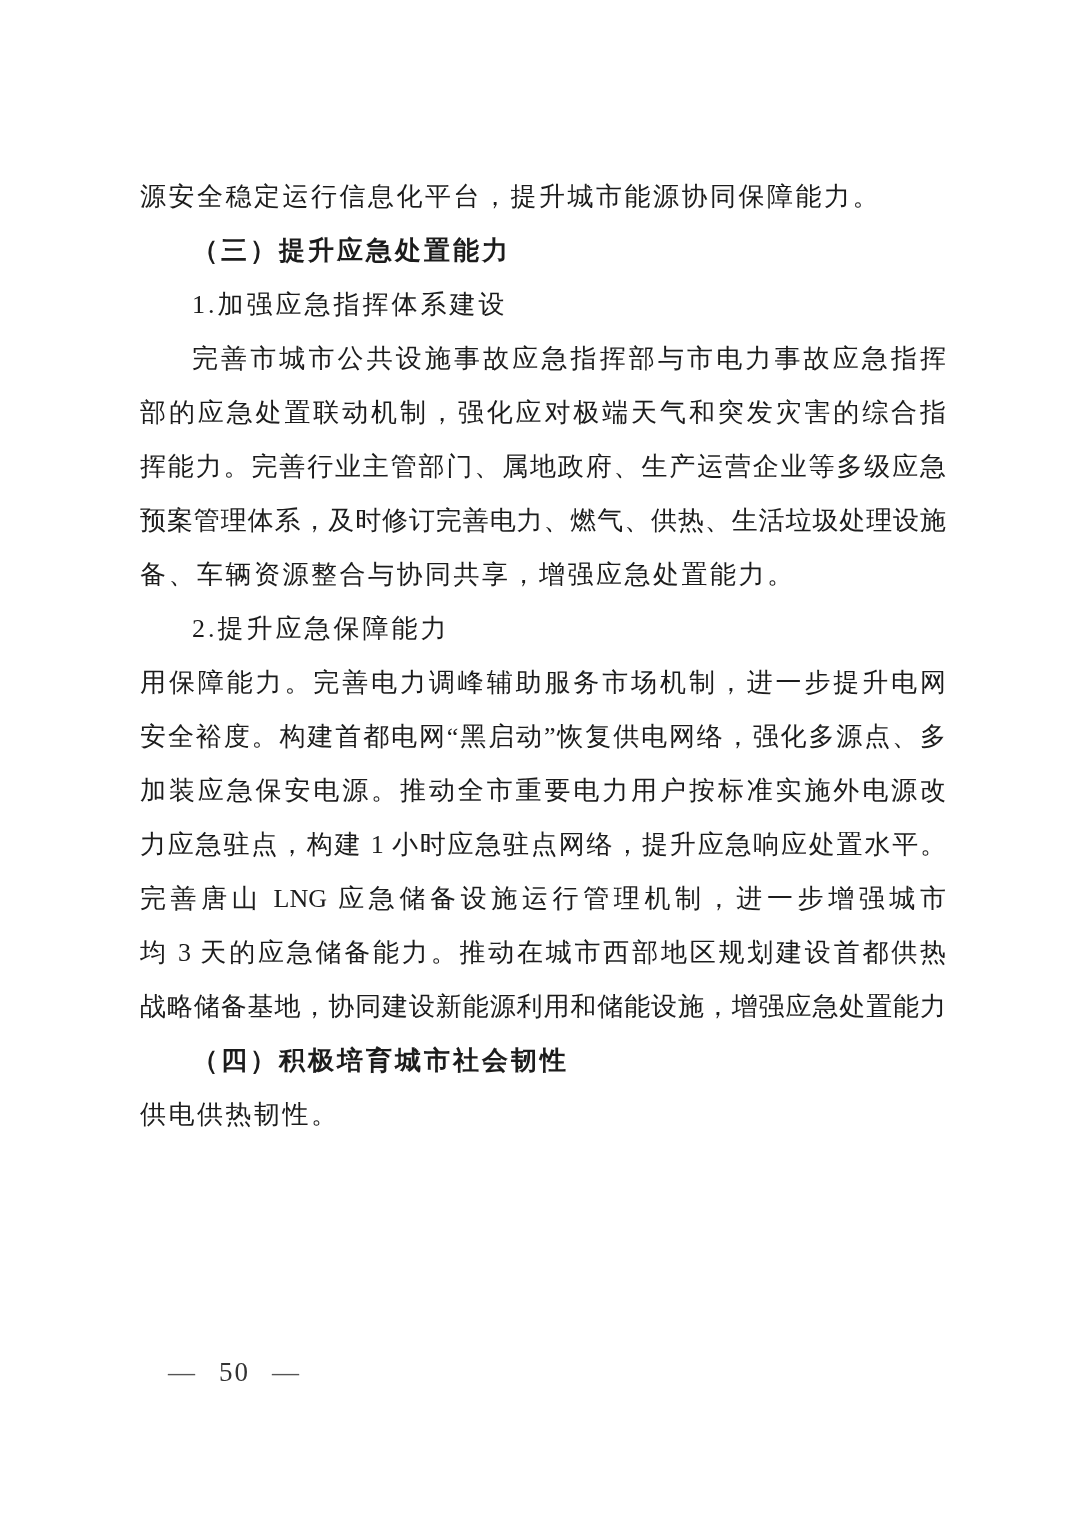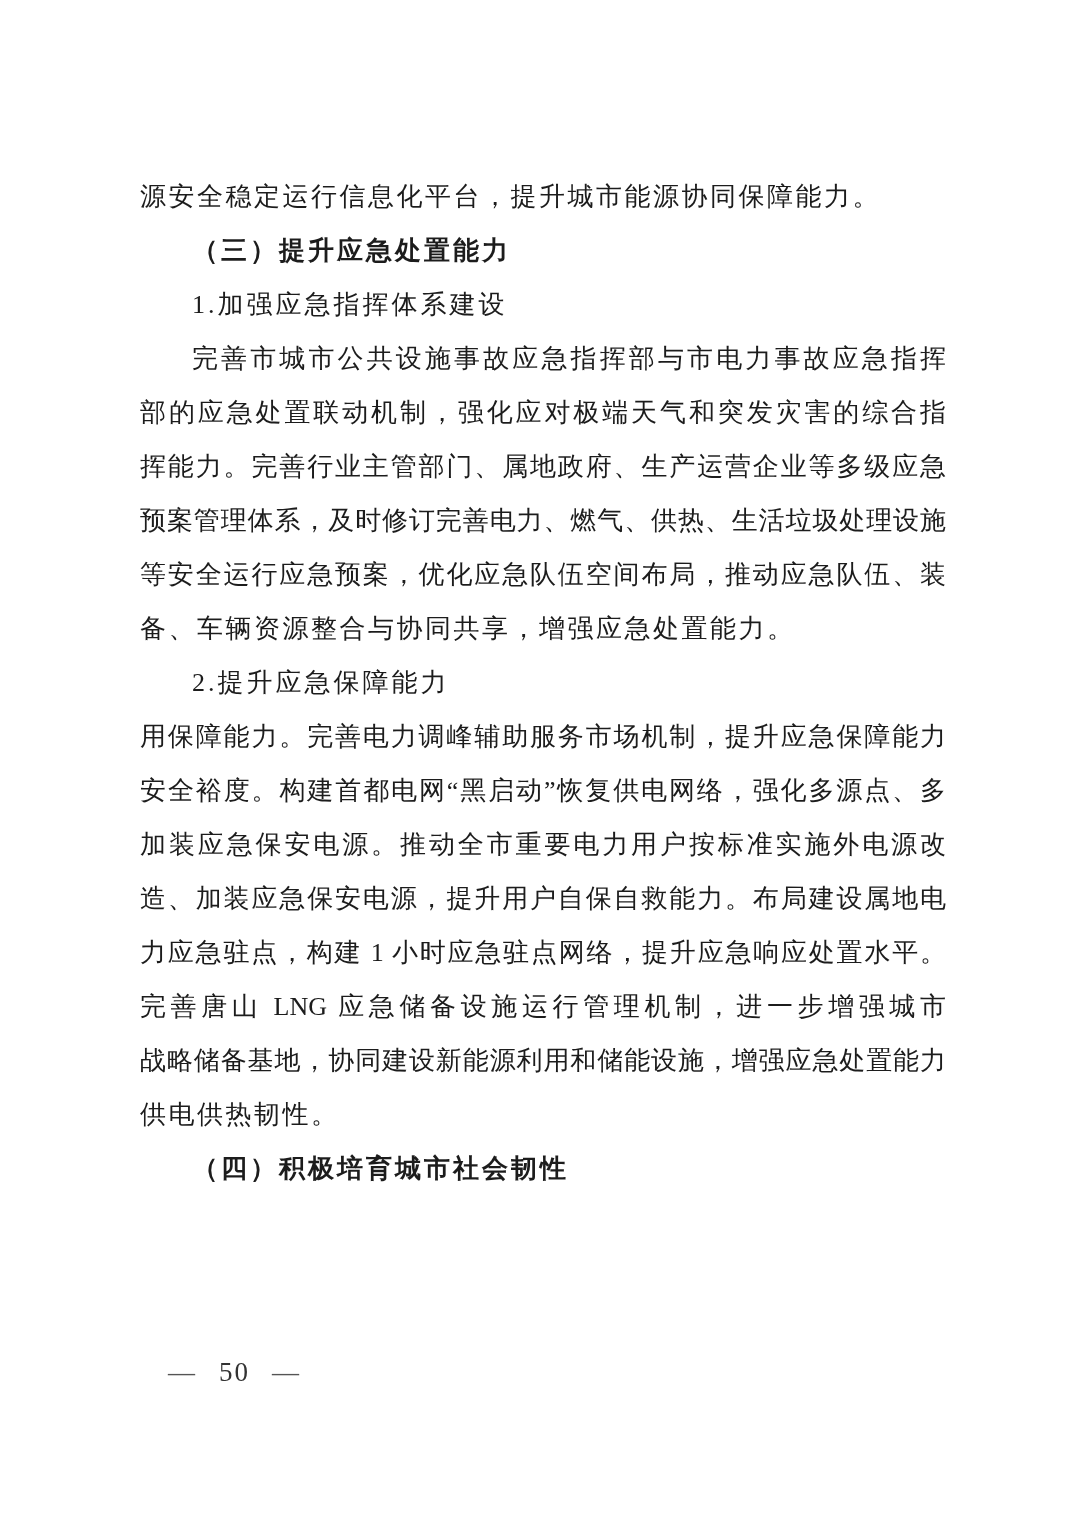--- a/index.html
+++ b/index.html
@@ -71,30 +71,29 @@
 
 <div class="page">
   <div class="content">
     <div class="line l-end">源安全稳定运行信息化平台，提升城市能源协同保障能力。</div>
     <div class="line l-heading l-indent l-end">（三）提升应急处置能力</div>
     <div class="line l-sub l-indent l-end">1.加强应急指挥体系建设</div>
     <div class="line l-indent">完善市城市公共设施事故应急指挥部与市电力事故应急指挥</div>
     <div class="line">部的应急处置联动机制，强化应对极端天气和突发灾害的综合指</div>
     <div class="line">挥能力。完善行业主管部门、属地政府、生产运营企业等多级应急</div>
     <div class="line">预案管理体系，及时修订完善电力、燃气、供热、生活垃圾处理设施</div>
-    <div class="line">等安全运行应急预案，优化应急队伍空间布局，推动应急队伍、装</div>
     <div class="line l-end">备、车辆资源整合与协同共享，增强应急处置能力。</div>
     <div class="line l-sub l-indent l-end">2.提升应急保障能力</div>
-    <div class="line">用保障能力。完善电力调峰辅助服务市场机制，提升应急保障能力</div>
+    <div class="line">用保障能力。完善电力调峰辅助服务市场机制，进一步提升电网</div>
     <div class="line">安全裕度。构建首都电网“黑启动”恢复供电网络，强化多源点、多</div>
     <div class="line">加装应急保安电源。推动全市重要电力用户按标准实施外电源改</div>
-    <div class="line">造、加装应急保安电源，提升用户自保自救能力。布局建设属地电</div>
     <div class="line">力应急驻点，构建 1 小时应急驻点网络，提升应急响应处置水平。</div>
     <div class="line">完善唐山 LNG 应急储备设施运行管理机制，进一步增强城市</div>
+    <div class="line">均 3 天的应急储备能力。推动在城市西部地区规划建设首都供热</div>
     <div class="line">战略储备基地，协同建设新能源利用和储能设施，增强应急处置能力</div>
+    <div class="line l-heading l-indent l-end">（四）积极培育城市社会韧性</div>
     <div class="line l-end">供电供热韧性。</div>
-    <div class="line l-heading l-indent l-end">（四）积极培育城市社会韧性</div>
   </div>
 
   <div class="footer">
     <span class="dash">—</span><span class="pageno">50</span><span class="dash">—</span>
   </div>
 </div>
 
 </body></html>

